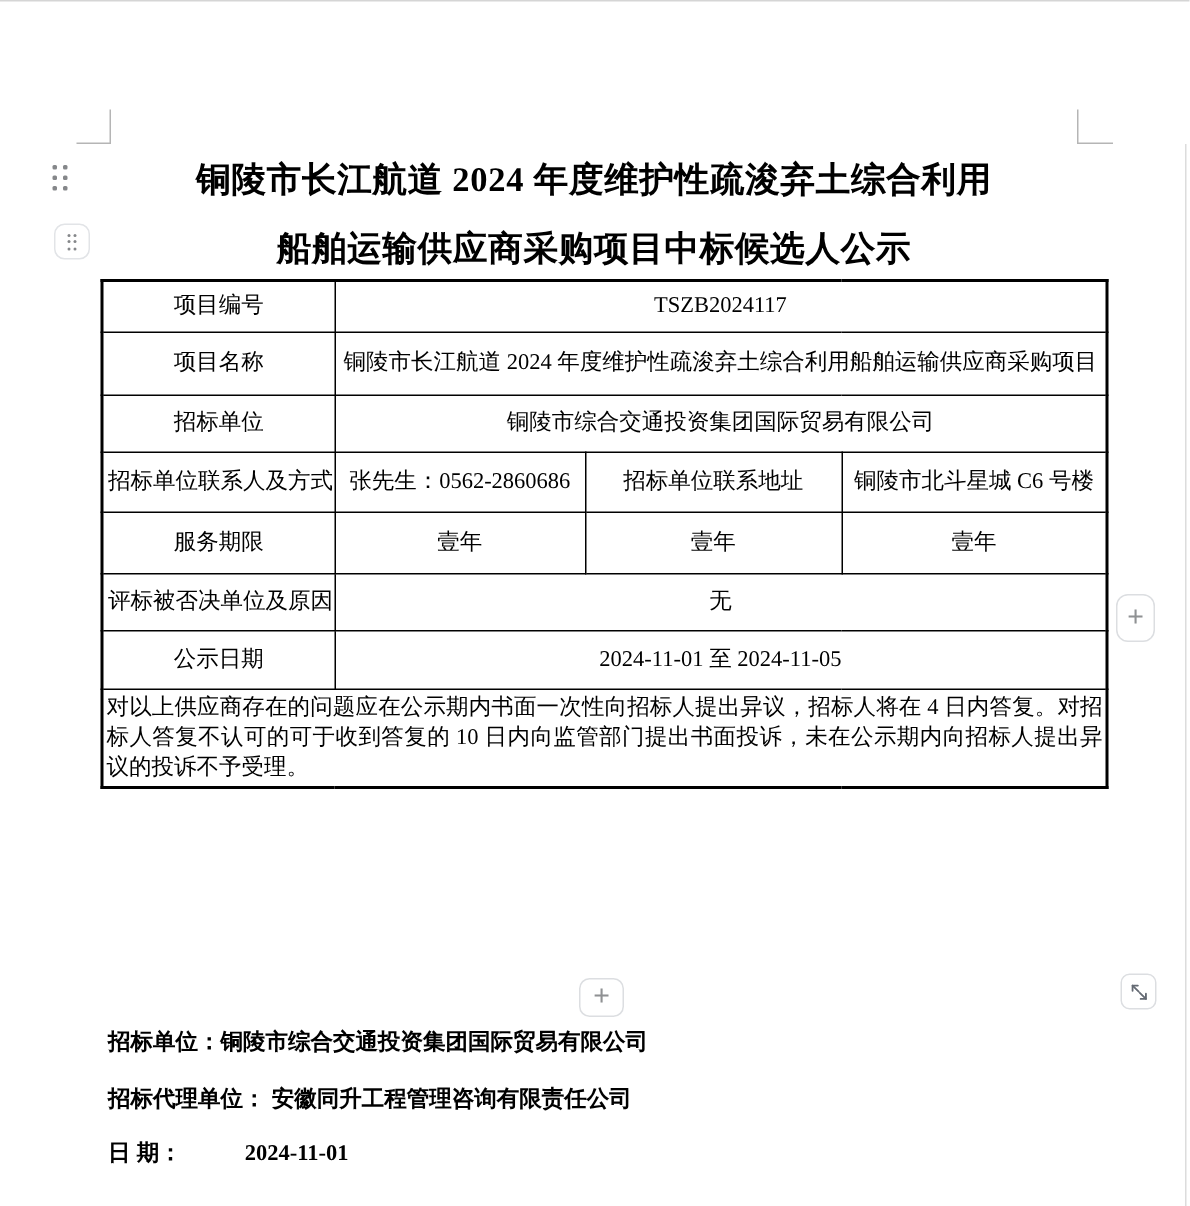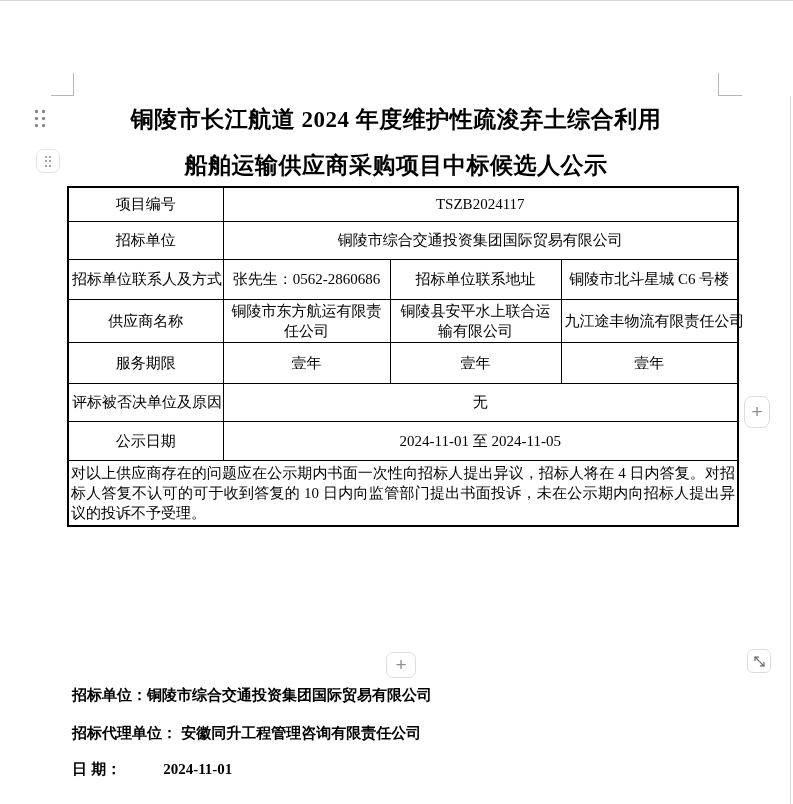--- a/index.html
+++ b/index.html
@@ -110,35 +110,33 @@
       <col style="width:155px">
       <col style="width:167px">
       <col style="width:171px">
       <col style="width:177px">
     </colgroup>
   <tbody>
       <tr class="r0">
     <td class="nowrap">项目编号</td>
     <td colspan="3">TSZB2024117</td>
   </tr>
+  <tr class="r1">
+    <td class="nowrap">项目名称</td>
+    <td colspan="3">铜陵市长江航道 2024 年度维护性疏浚弃土综合利用船舶运输供应商采购项目</td>
+  </tr>
   <tr class="r2">
     <td class="nowrap">招标单位</td>
     <td colspan="3">铜陵市综合交通投资集团国际贸易有限公司</td>
   </tr>
   <tr class="r3">
     <td class="nowrap">招标单位联系人及方式</td>
     <td class="nowrap">张先生：0562-2860686</td>
     <td class="nowrap">招标单位联系地址</td>
     <td class="nowrap">铜陵市北斗星城 C6 号楼</td>
-  </tr>
-  <tr class="r4">
-    <td>供应商名称</td>
-    <td>铜陵市东方航运有限责任公司</td>
-    <td>铜陵县安平水上联合运输有限公司</td>
-    <td class="nowrap">九江途丰物流有限责任公司</td>
   </tr>
   <tr class="r6">
     <td>服务期限</td>
     <td>壹年</td>
     <td>壹年</td>
     <td>壹年</td>
   </tr>
   <tr class="r7">
     <td class="nowrap">评标被否决单位及原因</td>
     <td colspan="3">无</td>

